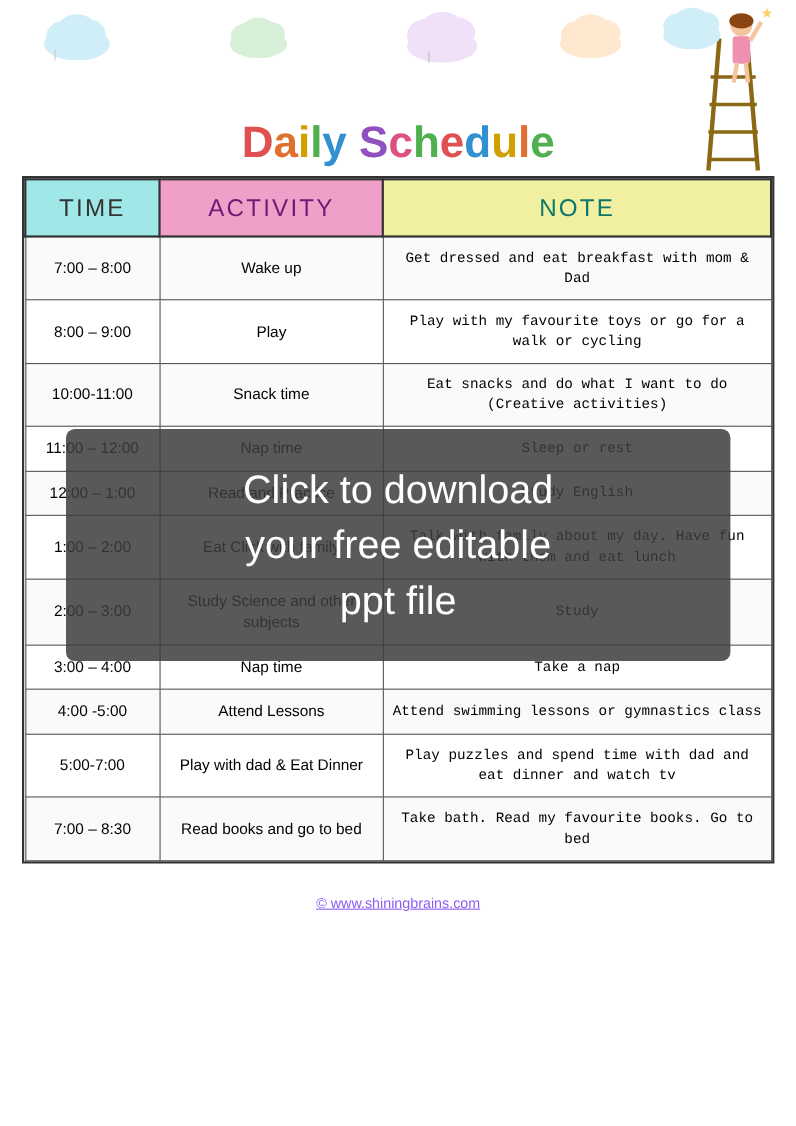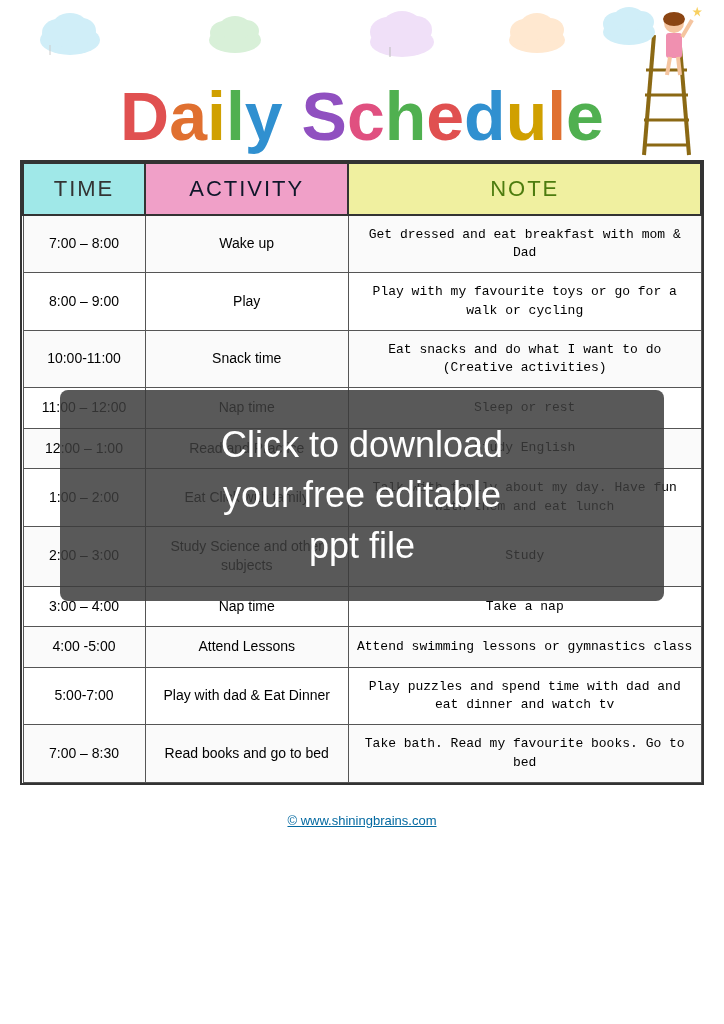--- a/index.html
+++ b/index.html
@@ -54,26 +54,26 @@
     }
 
     thead th:nth-child(1) {
       background: #a0e8e8;
       width: 18%;
       color: #333;
     }
     thead th:nth-child(2) {
       background: #f0a0c8;
       width: 30%;
-      color: #0f172a;
+      color: #701a75;
     }
     thead th:nth-child(3) {
       background: #f0f0a0;
       width: 52%;
-      color: #4d7c0f;
+      color: #0f766e;
     }
 
     tbody tr td {
       padding: 10px 8px;
       border: 1.5px solid #555;
       text-align: center;
       vertical-align: middle;
       font-size: 14px;
       line-height: 1.4;
     }
@@ -123,21 +123,21 @@
       font-weight: normal;
       text-align: center;
       line-height: 1.4;
     }
 
     
     .footer {
       text-align: center;
       padding: 8px;
       font-size: 13px;
-      color: #0369a1;
+      color: #8b5cf6;
       text-decoration: underline;
     }
 
     
     .cloud-svg {
       position: absolute;
     }
   </style>
 </head>
 <body>
@@ -202,21 +202,21 @@
       <polygon points="72,8 74,14 80,14 75,18 77,24 72,20 67,24 69,18 64,14 70,14" fill="#f8d060" transform="scale(0.6) translate(50,-5)"></polygon>
     </svg>
 
     <svg class="cloud-svg" style="top:0px;right:60px;width:70px;height:45px;" viewBox="0 0 70 45">
       <ellipse cx="35" cy="32" rx="26" ry="13" fill="#d0eef8"></ellipse>
       <ellipse cx="23" cy="24" rx="14" ry="12" fill="#d0eef8"></ellipse>
       <ellipse cx="47" cy="22" rx="13" ry="11" fill="#d0eef8"></ellipse>
       <ellipse cx="35" cy="19" rx="16" ry="12" fill="#d0eef8"></ellipse>
     </svg>
 
-    <div style="font-size:68px;font-weight:bold;font-family:'Comic Sans MS',cursive,sans-serif;text-align:left;line-height:1;position:relative;z-index:1;margin-top:10px;">
+    <div style="font-size:40px;font-weight:bold;font-family:'Comic Sans MS',cursive,sans-serif;text-align:left;line-height:1;position:relative;z-index:1;margin-top:10px;">
       <span style="color:#e05050">D</span><span style="color:#e07030">a</span><span style="color:#d0a000">i</span><span style="color:#50b050">l</span><span style="color:#3090d0">y</span>
       <span> </span>
       <span style="color:#9050c0">S</span><span style="color:#e05080">c</span><span style="color:#50b050">h</span><span style="color:#e05050">e</span><span style="color:#3090d0">d</span><span style="color:#d0a000">u</span><span style="color:#e07030">l</span><span style="color:#50b050">e</span>
     </div>
   </div>
 
   <div class="table-container">
     <table>
       <thead>
         <tr>

